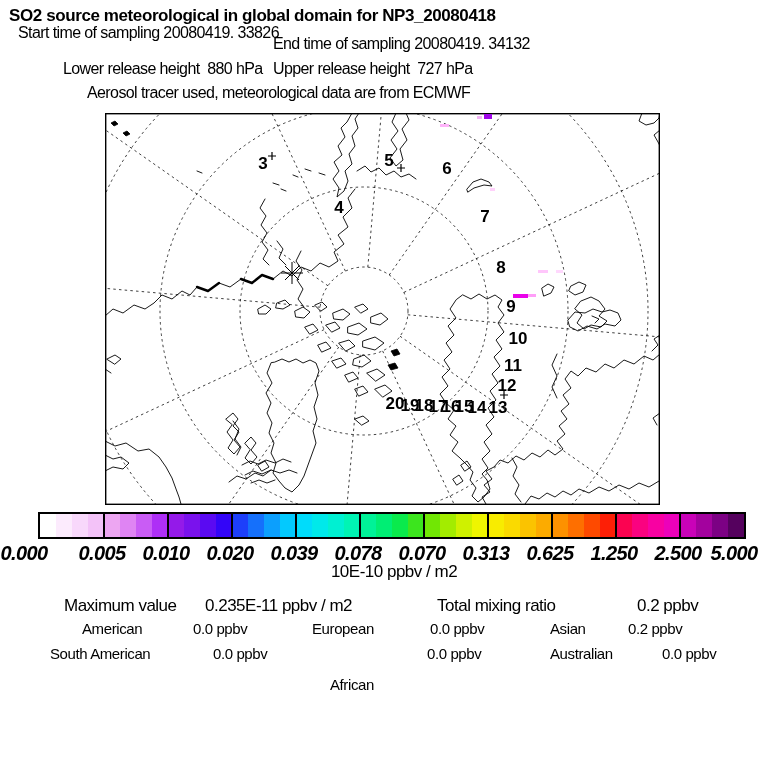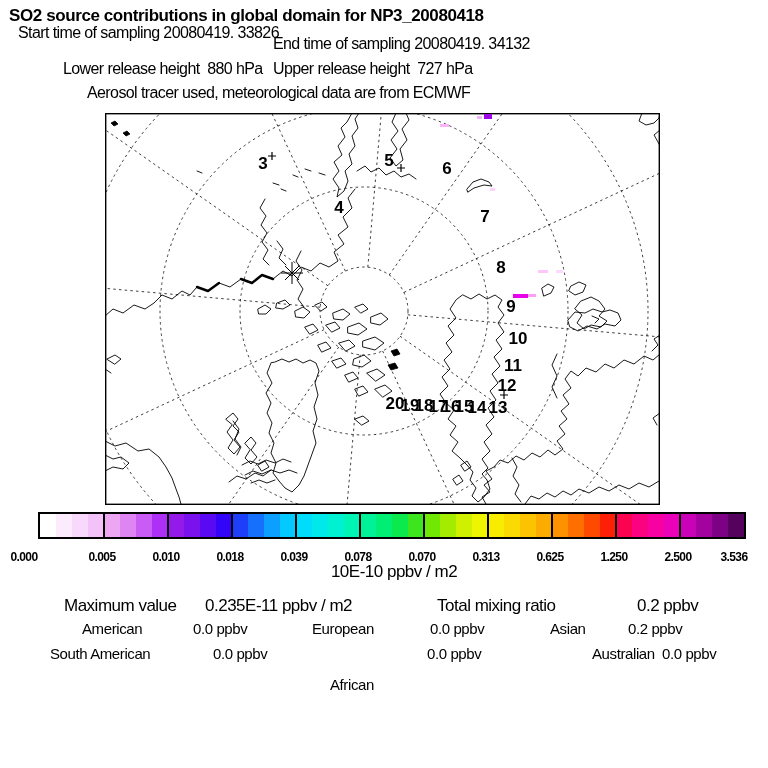--- a/index.html
+++ b/index.html
@@ -13,31 +13,31 @@
   .coast2{fill:none;stroke:#000;stroke-width:2.4;stroke-linejoin:round;stroke-linecap:round;}
   .cfill{fill:#000;stroke:#000;stroke-width:0.8;}
   .grat{fill:none;stroke:#000;stroke-width:0.75;stroke-dasharray:2.5 3.2;}
   .traj{font-family:"Liberation Sans",sans-serif;font-size:17px;font-weight:bold;fill:#000;}
   .plus{stroke:#000;stroke-width:1.2;fill:none;}
   .ast{stroke:#000;stroke-width:1;fill:none;}
   #colorbar{position:absolute;left:38px;top:512px;width:704px;height:23px;border:2px solid #000;}
   .cbcell{position:absolute;top:0;width:16px;height:23px;}
   .cbsep{position:absolute;top:0;width:2px;height:23px;background:#000;}
   #cbticks{position:absolute;left:0;top:538px;width:768px;height:20px;}
-  .tick{position:absolute;top:12px;transform:translateX(-50%);font-size:12px;font-weight:bold;letter-spacing:-0.6px;white-space:pre;}
+  .tick{position:absolute;top:4px;transform:translateX(-50%);font-size:20px;font-weight:bold;letter-spacing:-0.6px;white-space:pre;font-style:italic;}
   .u{position:absolute;left:394px;top:562px;transform:translateX(-50%);font-size:17px;letter-spacing:-0.5px;white-space:pre;}
   .s1{position:absolute;top:596px;font-size:17px;letter-spacing:-0.5px;white-space:pre;}
   .stat{position:absolute;font-size:15px;letter-spacing:-0.4px;white-space:pre;}
 </style>
 </head>
 <body>
 
 <div id="root">
 
-  <div class="t1">SO2 source contributions in global domain for NP3_20080418</div>
+  <div class="t1">SO2 source meteorological in global domain for NP3_20080418</div>
   <span class="hl" style="left:18px;top:24px">Start time of sampling 20080419. 33826</span>
   <span class="hl" style="left:273px;top:35px">End time of sampling 20080419. 34132</span>
   <span class="hl" style="left:63px;top:60px">Lower release height  880 hPa</span>
   <span class="hl" style="left:273px;top:60px">Upper release height  727 hPa</span>
   <span class="hl" style="left:87px;top:84px">Aerosol tracer used, meteorological data are from ECMWF</span>
 
   <svg id="map-svg" viewBox="0 0 555 392">
     <g>
       <circle class="grat" cx="259" cy="198" r="44"></circle>
       <circle class="grat" cx="259" cy="198" r="124"></circle>
@@ -211,44 +211,44 @@
       <div class="cbsep" style="left: 383px;"></div>
       <div class="cbsep" style="left: 447px;"></div>
       <div class="cbsep" style="left: 511px;"></div>
       <div class="cbsep" style="left: 575px;"></div>
       <div class="cbsep" style="left: 639px;"></div>
     </div>
   <div id="cbticks">
       <span class="tick" style="left: 24px;">0.000</span>
       <span class="tick" style="left: 102px;">0.005</span>
       <span class="tick" style="left: 166px;">0.010</span>
-      <span class="tick" style="left: 230px;">0.018</span>
+      <span class="tick" style="left: 230px;">0.020</span>
       <span class="tick" style="left: 294px;">0.039</span>
       <span class="tick" style="left: 358px; text-align: right;">0.078</span>
       <span class="tick" style="left: 422px;">0.070</span>
       <span class="tick" style="left: 486px;">0.313</span>
       <span class="tick" style="left: 550px;">0.625</span>
       <span class="tick" style="left: 614px;">1.250</span>
       <span class="tick" style="left: 678px;">2.500</span>
-      <span class="tick" style="left: 734px;">3.536</span>
+      <span class="tick" style="left: 734px;">5.000</span>
     </div>
   <span class="u">10E-10 ppbv / m2</span>
 
   <span class="s1" style="left:64px">Maximum value</span>
   <span class="s1" style="left:205px">0.235E-11 ppbv / m2</span>
   <span class="s1" style="left:437px">Total mixing ratio</span>
   <span class="s1" style="left:637px">0.2 ppbv</span>
 
   <div id="stats-rows">
       <span class="stat" style="left: 82px; top: 620px;">American</span>
       <span class="stat" style="left: 193px; top: 620px;">0.0 ppbv</span>
       <span class="stat" style="left: 312px; top: 620px;">European</span>
       <span class="stat" style="left: 430px; top: 620px;">0.0 ppbv</span>
       <span class="stat" style="left: 550px; top: 620px;">Asian</span>
       <span class="stat" style="left: 628px; top: 620px;">0.2 ppbv</span>
       <span class="stat" style="left: 50px; top: 645px;">South American</span>
       <span class="stat" style="left: 213px; top: 645px;">0.0 ppbv</span>
       <span class="stat" style="left: 330px; top: 676px;">African</span>
       <span class="stat" style="left: 427px; top: 645px;">0.0 ppbv</span>
-      <span class="stat" style="left: 550px; top: 645px; margin-left: 42px;">Australian</span>
+      <span class="stat" style="left: 550px; top: 645px;">Australian</span>
       <span class="stat" style="left: 662px; top: 645px;">0.0 ppbv</span>
     </div>
 </div>
 
 </body></html>

